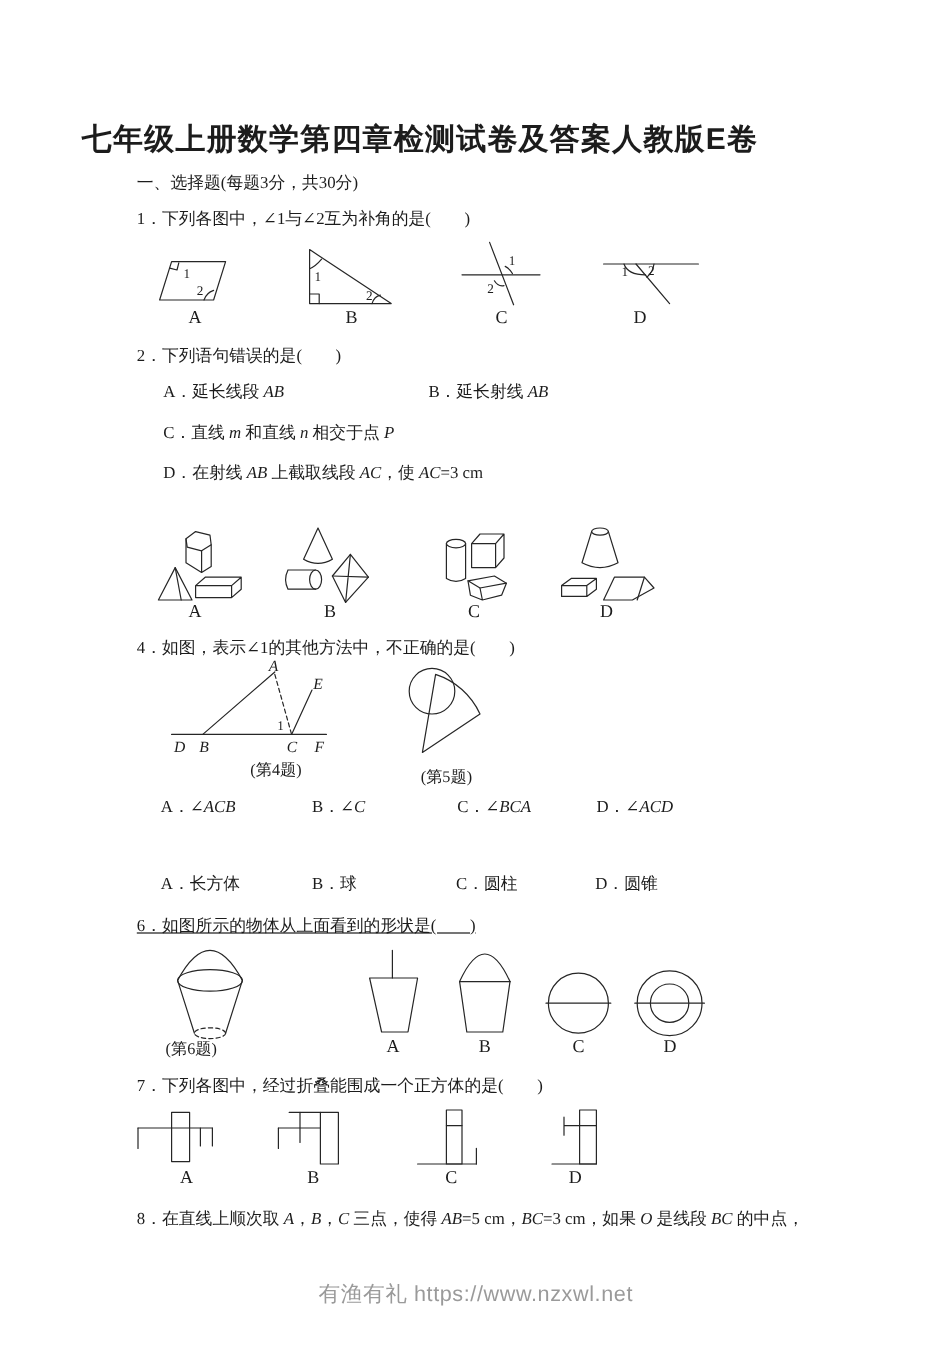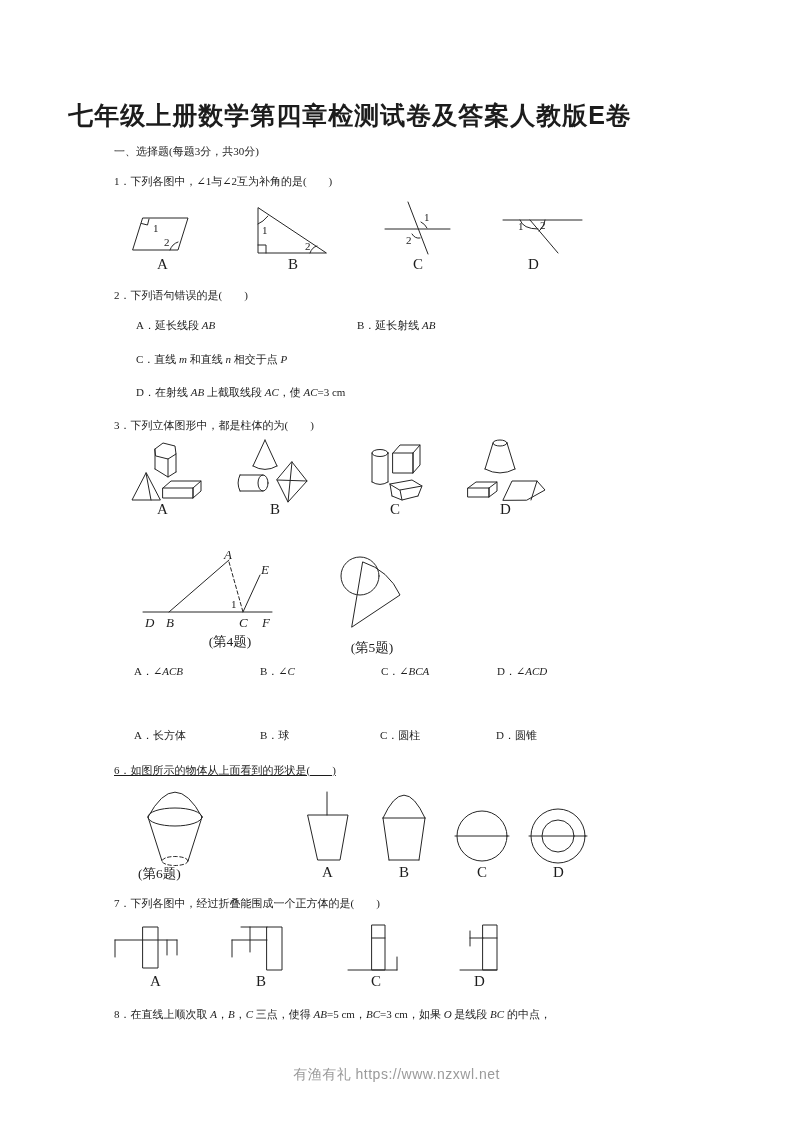--- a/index.html
+++ b/index.html
@@ -1,24 +1,24 @@
 <!DOCTYPE html>
 <html><head>
 <meta charset="utf-8">
 <style>
   html,body{margin:0;padding:0;background:#ffffff;}
   .page{position:relative;width:793px;height:1122px;background:#fff;overflow:hidden;
         font-family:"Liberation Serif","DejaVu Serif",serif;color:#1c1c1c;}
   .abs{position:absolute;white-space:nowrap;}
   .title{left:0;top:99px;width:700px;text-align:center;font-size:25px;font-weight:bold;
          font-family:"Liberation Sans","DejaVu Sans",sans-serif;letter-spacing:1px;}
-  .line{font-size:11px;}
+  .line{font-size:14px;}
   .m{font-style:italic;font-family:"Liberation Serif","DejaVu Serif",serif;}
   .optrow{left:0;top:0;width:793px;height:20px;}
-  .footer{left:0;top:1066px;width:793px;text-align:center;font-size:14px;color:#9a9a9a;
+  .footer{left:0;top:1066px;width:793px;text-align:center;font-size:18px;color:#9a9a9a;
           font-family:"Liberation Sans","DejaVu Sans",sans-serif;letter-spacing:.5px;}
   svg{overflow:visible;}
   svg .sh{fill:none;stroke:#262626;stroke-width:1;stroke-linecap:round;stroke-linejoin:round;}
   svg .dash{stroke-dasharray:3.5,2.5;}
   svg text{fill:#1c1c1c;font-family:"Liberation Serif","DejaVu Serif",serif;font-size:15px;}
   svg text.num{font-size:11px;}
   svg text.pt{font-size:13px;font-style:italic;}
   svg text.cap{font-size:13.5px;}
 </style>
 </head>
@@ -71,21 +71,20 @@
   </svg>
 
   <div class="abs line" style="left:114px;top:288px;">2．下列语句错误的是(　　)</div>
   <div class="abs optrow" style="top:318px;text-align:right;">
     <span class="abs line" style="left:136px;"><span>A．延长线段 </span><span class="m">AB</span></span>
     <span class="abs line" style="left:357px;"><span>B．延长射线 </span><span class="m">AB</span></span>
   </div>
   <div class="abs line" style="left:136px;top:352px;"><span>C．直线 </span><span class="m">m</span><span> 和直线 </span><span class="m">n</span><span> 相交于点 </span><span class="m">P</span></div>
   <div class="abs line" style="left:136px;top:385px;"><span>D．在射线 </span><span class="m">AB</span><span> 上截取线段 </span><span class="m">AC</span><span>，使 </span><span class="m">AC</span><span>=3 cm</span></div>
 
-  <div class="abs line" style="left:114px;top:418px;">3．下列立体图形中，都是柱体的为(　　)</div>
 
   <svg class="abs" style="left:130px;top:436px;" width="430" height="84">
     <g>
       <polygon class="sh" points="25,13 33,7 45,10 46,18 38,23 26,20"></polygon>
       <path class="sh" d="M25,13 V33 M38,23 V41 M46,18 V36 M25,33 L38,41 L46,36"></path>
       <polygon class="sh" points="16,37 2,64 30,64"></polygon>
       <line class="sh" x1="16" y1="37" x2="21" y2="64"></line>
       <path class="sh" d="M33,52 h30 v10 h-30 z M33,52 L41,45 H71 L63,52 M63,62 L71,55 V45 M63,52 V62"></path>
       <text x="27" y="78">A</text>
     </g>
@@ -108,20 +107,21 @@
     <g>
       <ellipse class="sh" cx="370" cy="7" rx="7" ry="3"></ellipse>
       <path class="sh" d="M363,7 L355,33 M377,7 L385,33 M355,33 Q370,41 385,33"></path>
       <path class="sh" d="M338,52 h21 v9 h-21 z M338,52 L346,46 H367 L359,52 M359,61 L367,55 V46 M359,52 V61"></path>
       <polygon class="sh" points="373,64 382,45 407,45 415,54 397,64"></polygon>
       <line class="sh" x1="407" y1="45" x2="401" y2="64"></line>
       <text x="370" y="78">D</text>
     </g>
   </svg>
 
+  <div class="abs line" style="left:114px;top:531px;">4．如图，表示∠1的其他方法中，不正确的是(　　)</div>
 
   <svg class="abs" style="left:112px;top:550px;" width="190" height="102">
     <line class="sh" x1="31" y1="62" x2="160" y2="62"></line>
     <line class="sh" x1="57" y1="62" x2="117" y2="10"></line>
     <line class="sh dash" x1="117" y1="12" x2="131" y2="62"></line>
     <line class="sh" x1="131" y1="62" x2="148" y2="25"></line>
     <text class="pt" x="112" y="9">A</text>
     <text class="pt" x="149" y="24">E</text>
     <text class="pt" x="33" y="77">D</text>
     <text class="pt" x="54" y="77">B</text>

